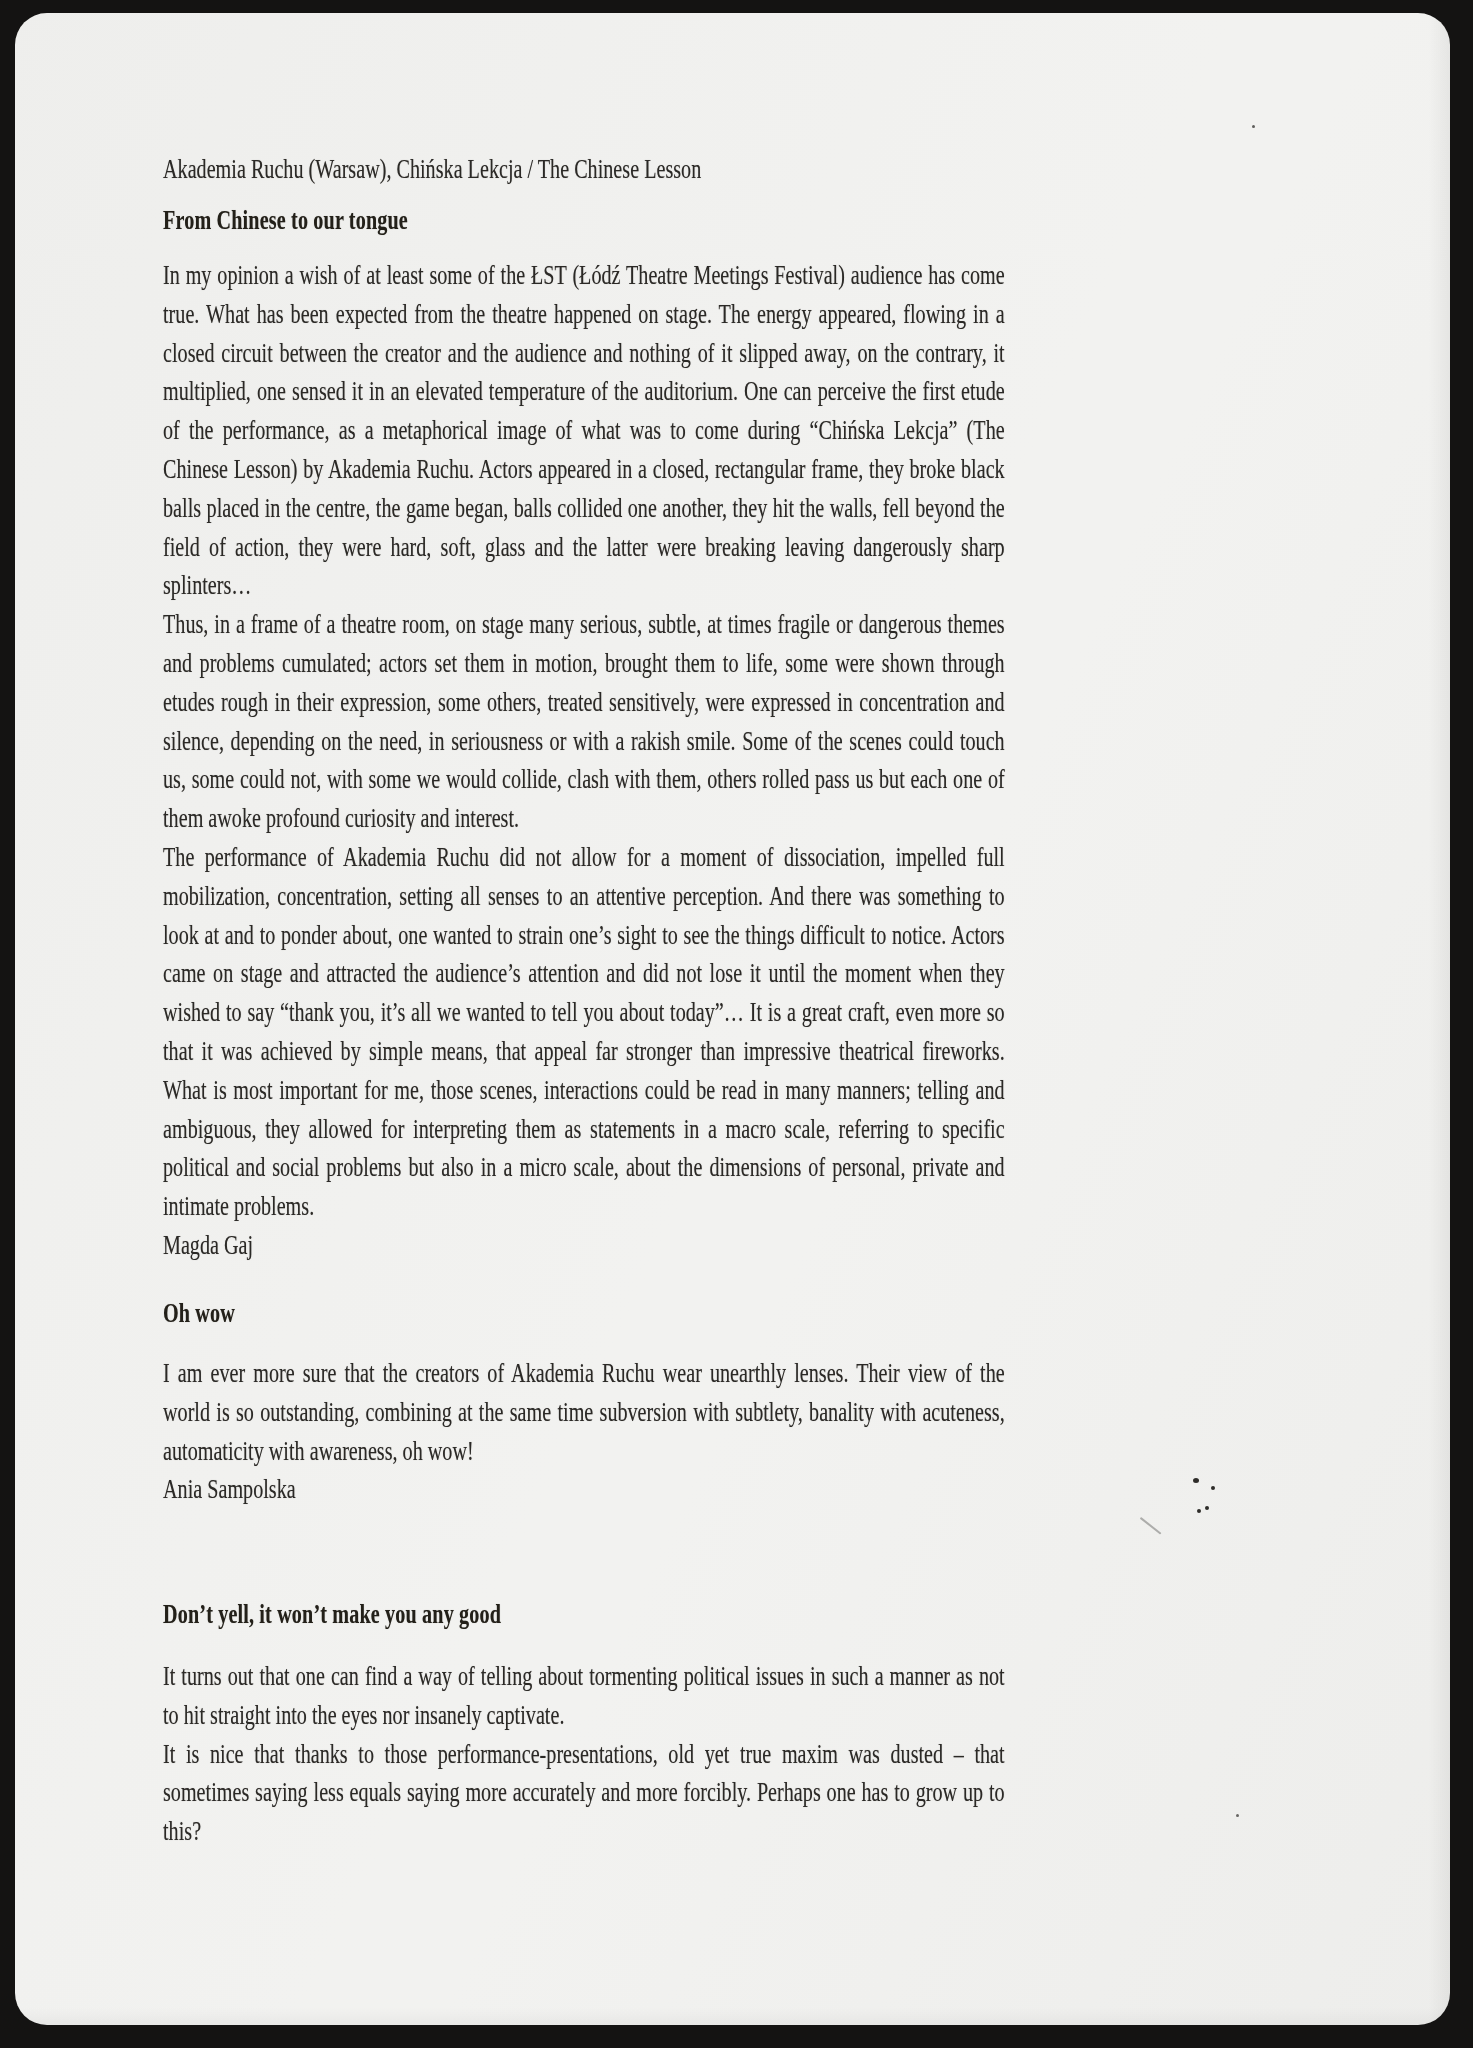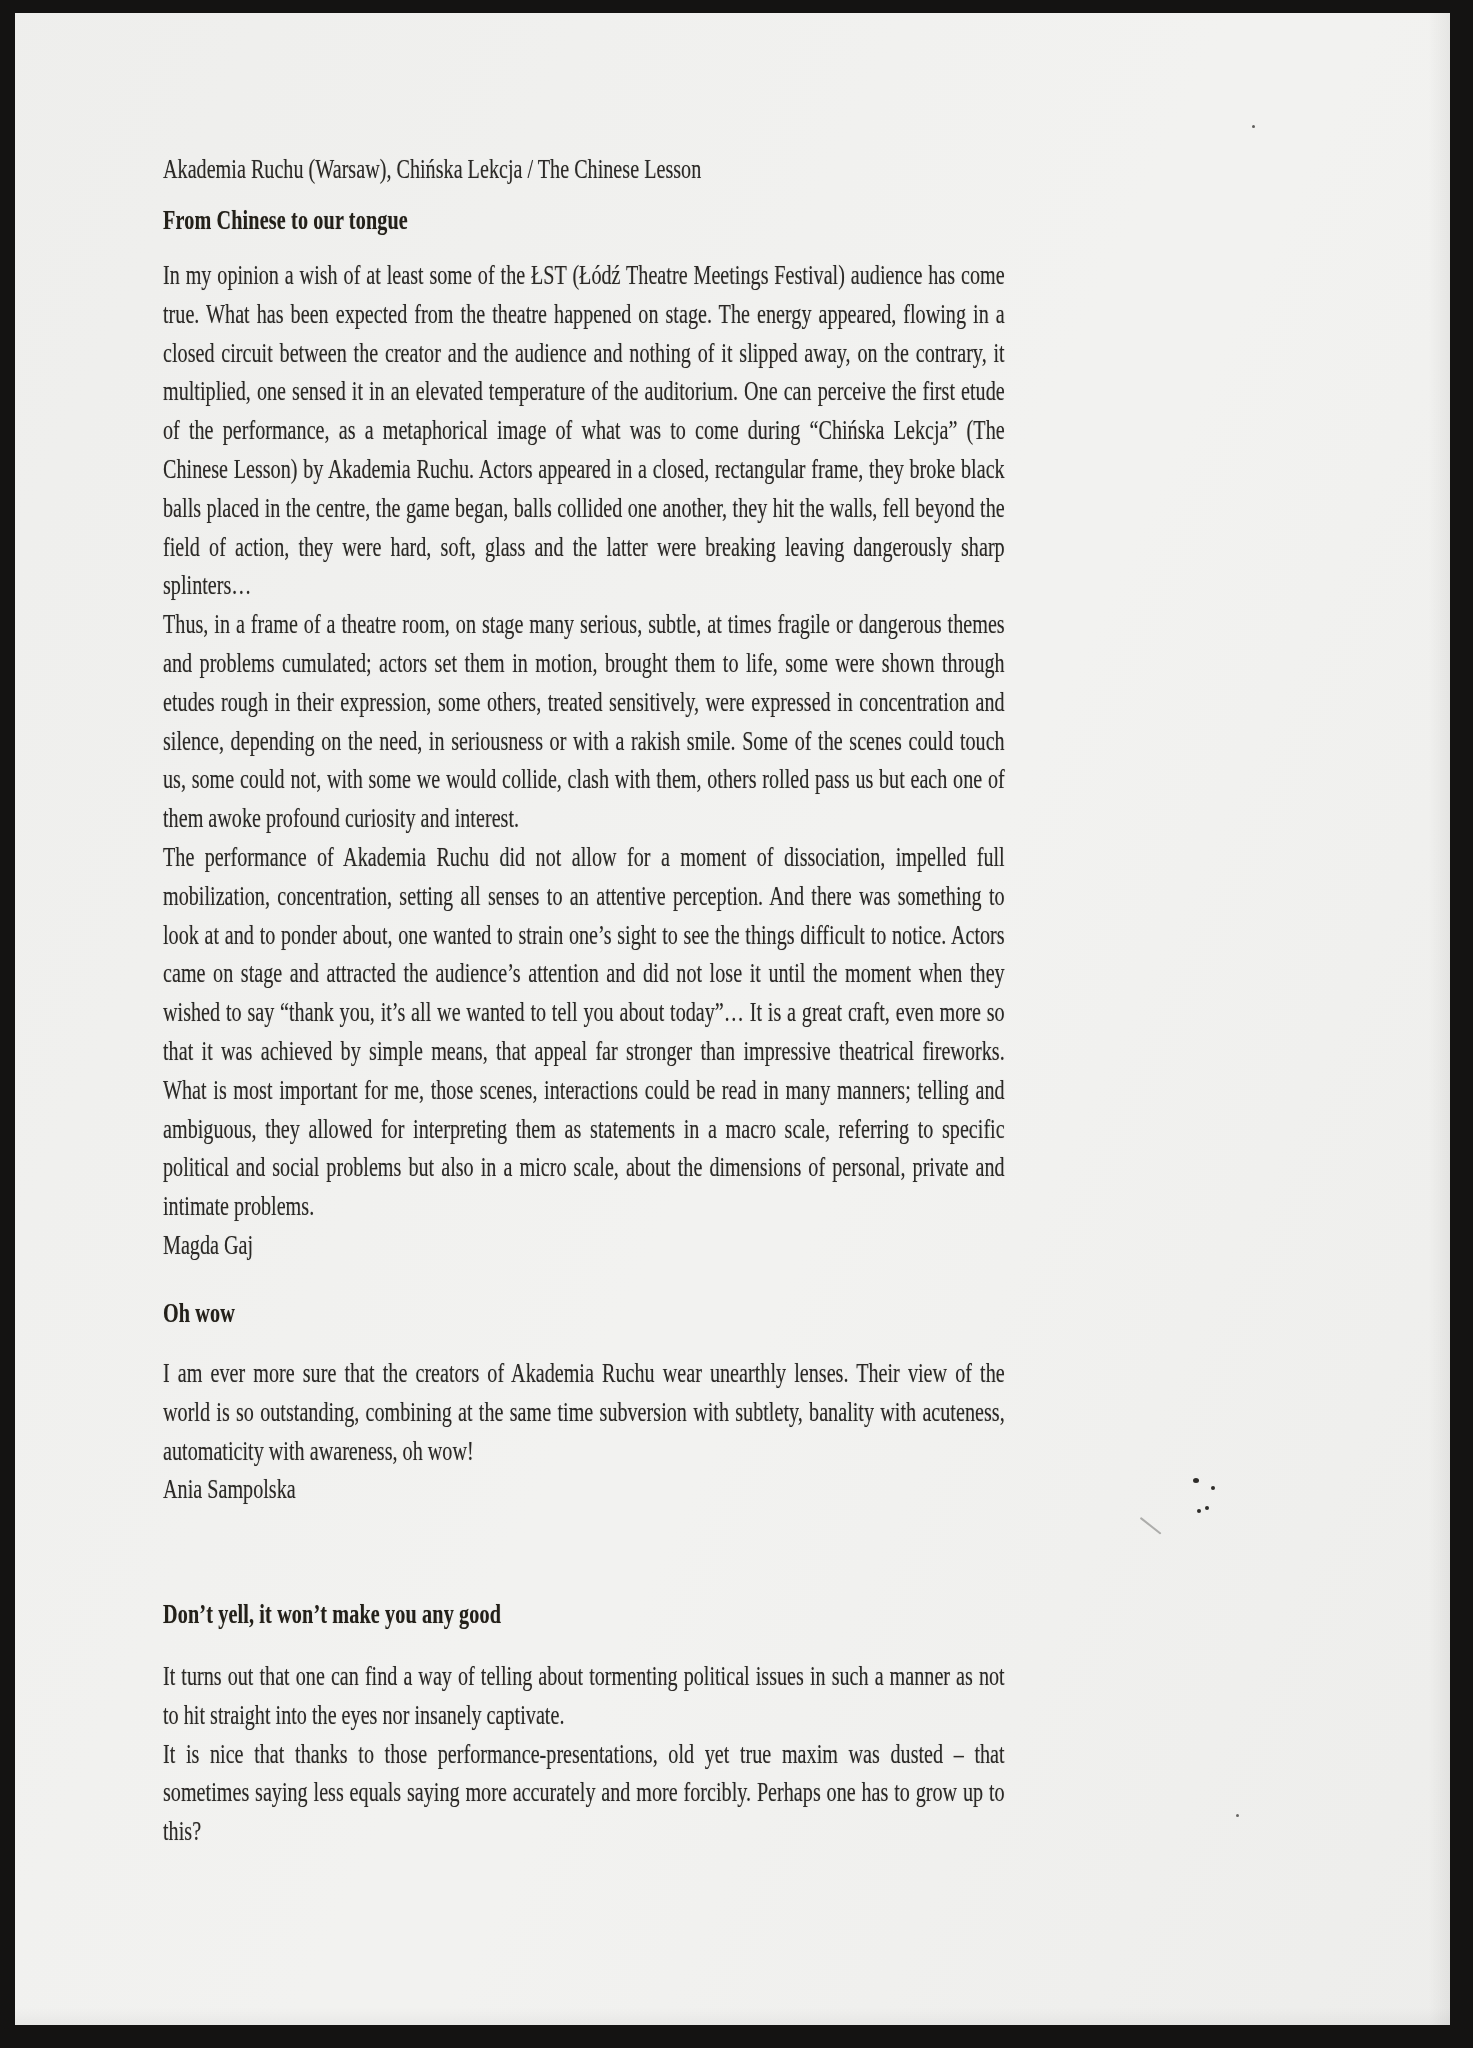--- a/index.html
+++ b/index.html
@@ -18,20 +18,21 @@
     position: absolute;
     left: 15px;
     top: 13px;
     width: 1435px;
     height: 2012px;
     background:
       linear-gradient(to left, rgba(0,0,0,0.05), rgba(0,0,0,0) 22px),
       linear-gradient(to top, rgba(0,0,0,0.04), rgba(0,0,0,0) 18px),
       linear-gradient(115deg, rgba(0,0,0,0.015), rgba(255,255,255,0.02) 55%, rgba(0,0,0,0.02)),
       #f2f2f0;
+    border-radius: 32px;
   }
   .textblock {
     position: absolute;
     width: 1169px;
     transform: scaleX(0.72);
     transform-origin: 0 0;
     color: #2b2926;
     font-size: 28px;
     line-height: 38.8px;
     text-shadow: 0 0 1px rgba(43,41,38,0.35);

